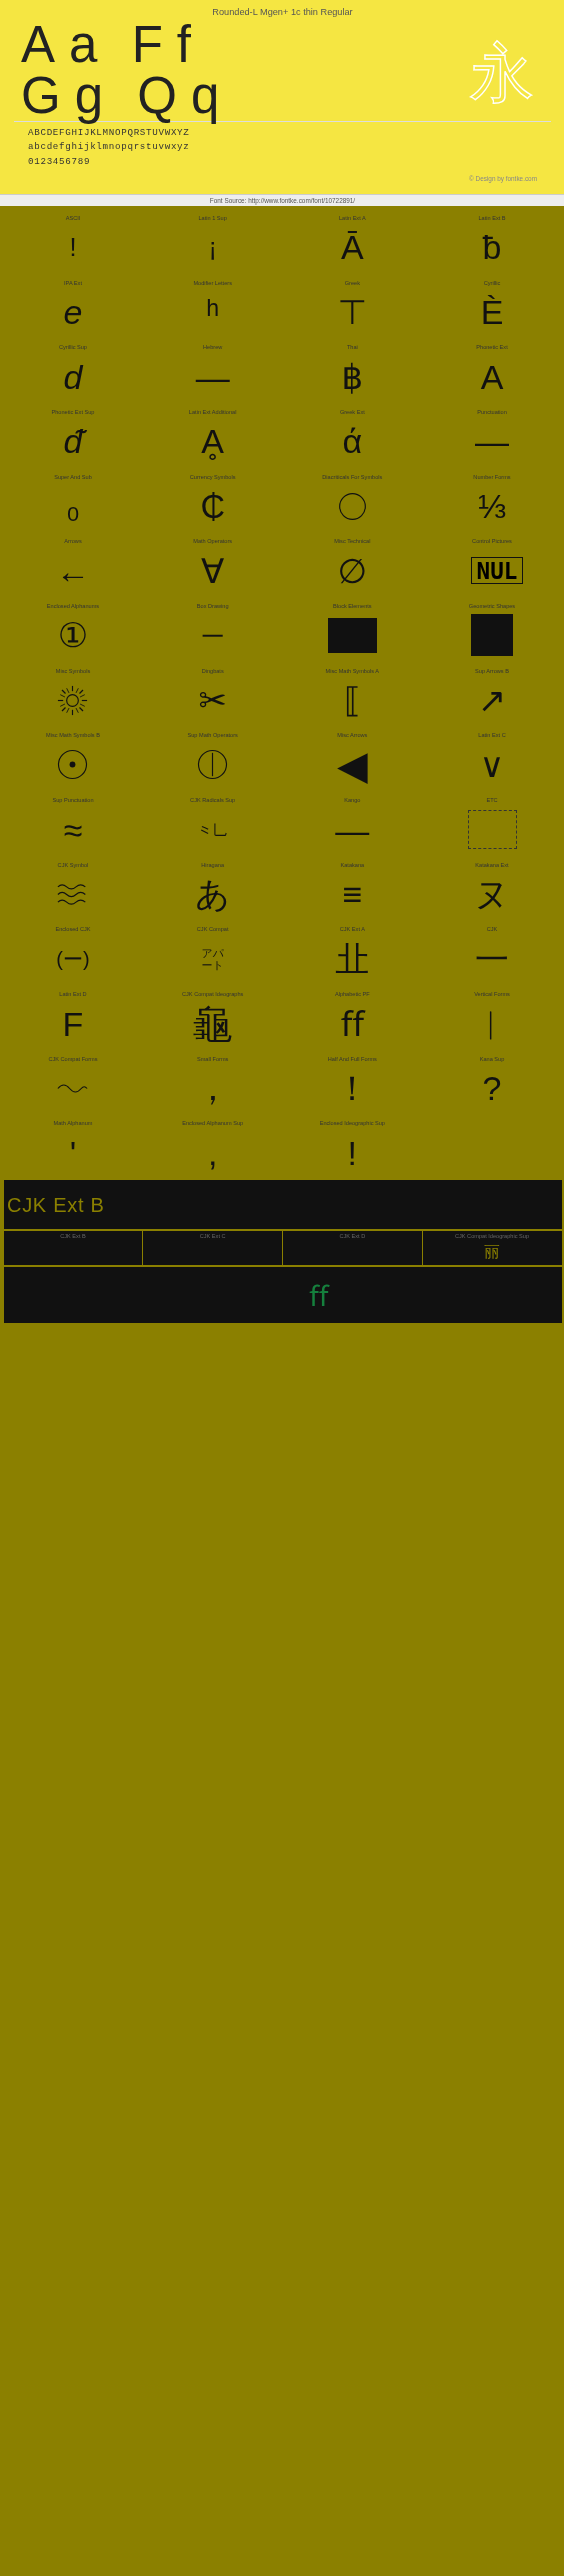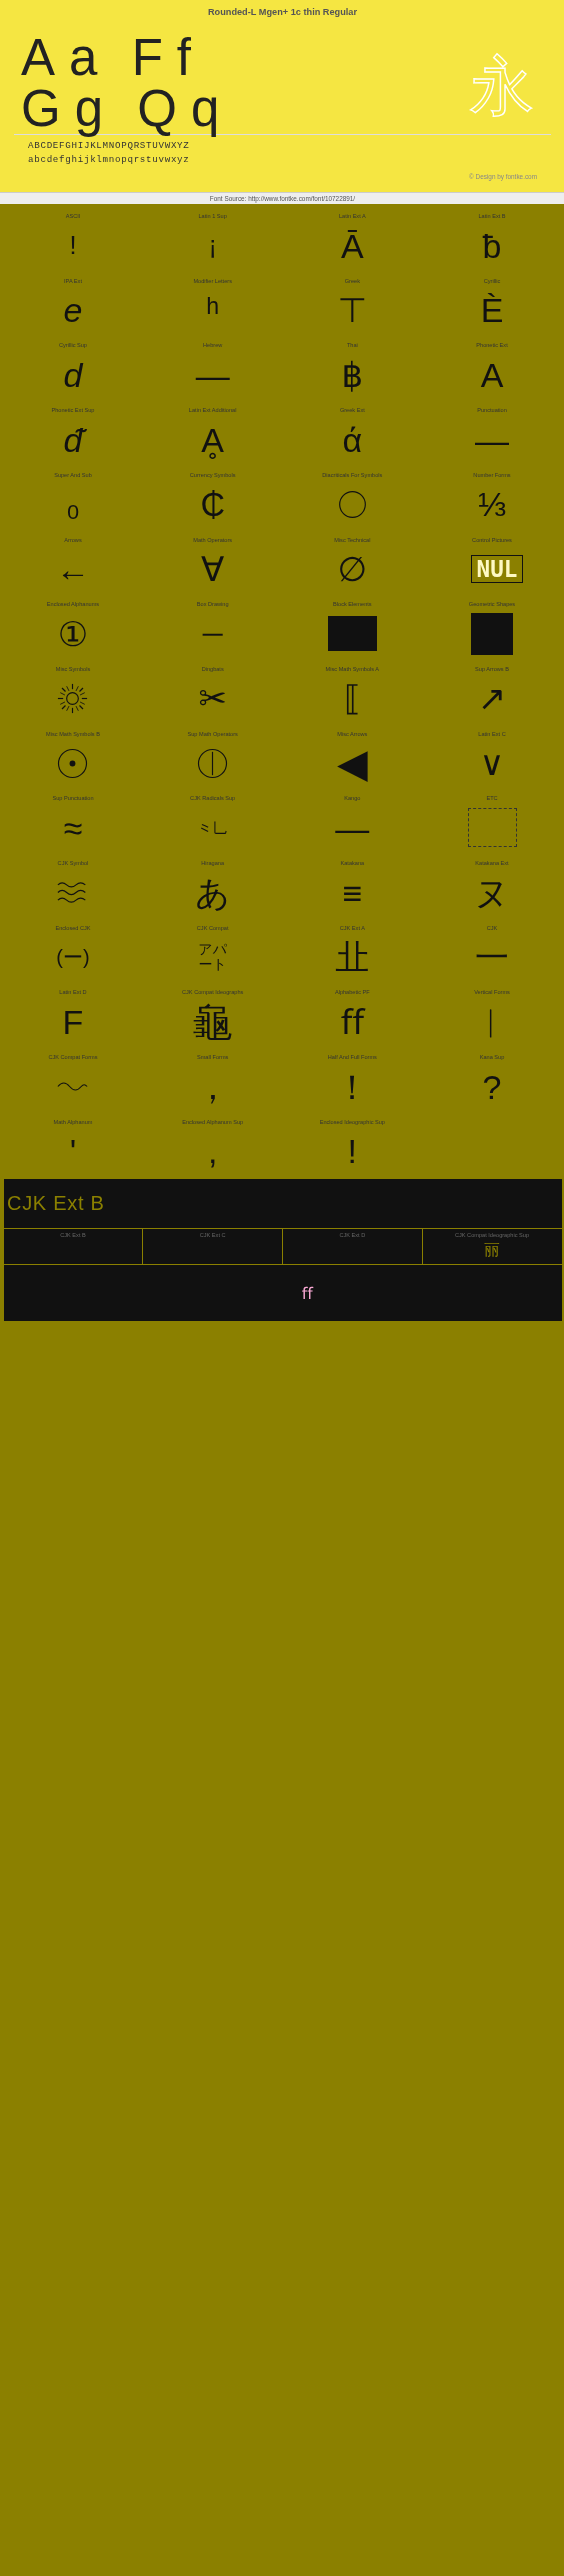--- a/index.html
+++ b/index.html
@@ -13,22 +13,22 @@
     .header-section {
       background: #F5E642;
       padding: 7px 14px 10.6px 14px;
       position: relative;
     }
 
     .font-title {
       font-size: 9.2px;
       color: #555;
       text-align: center;
-      margin-bottom: 15px;
-      font-weight: bold;
+      margin-bottom: 2px;
+      font-weight: normal;
     }
 
     .large-letters {
       display: flex;
       align-items: center;
       gap: 0;
       padding: 0 7px;
     }
 
     .letter-group {
@@ -163,21 +163,21 @@
       display: flex;
       justify-content: center;
       align-items: center;
       overflow: hidden;
     }
 
     
     .nul-text {
       font-size: 22.6px;
       font-weight: bold;
-      color: #fef9c3;
+      color: #000000;
       font-family: monospace;
       border: 1.4px solid #111;
       padding: 1.4px 4.2px;
       margin-left: 10px;
     }
 
     
     .cell-symbol svg {
       width: 35px;
       height: 35px;
@@ -210,20 +210,21 @@
       <svg width="78" height="71" viewBox="0 0 110 100">
 
         <text x="55" y="85" font-size="90" text-anchor="middle" font-weight="100" fill="none" stroke="white" stroke-width="2" font-family="serif">永</text>
       </svg>
     </div>
   </div>
 
   <div class="alphabet-section">
     <div class="alphabet-line">ABCDEFGHIJKLMNOPQRSTUVWXYZ</div>
     <div class="alphabet-line">abcdefghijklmnopqrstuvwxyz</div>
+    <div class="alphabet-line">0123456789</div>
   </div>
   <div class="copyright">© Design by fontke.com</div>
 </div>
 
 <div class="font-source">Font Source: http://www.fontke.com/font/10722891/</div>
 
 <div class="grid-section">
   <div class="grid-container">
 
     <div class="grid-cell">
@@ -466,21 +467,21 @@
     <div class="grid-cell">
       <div class="cell-label">Katakana Ext</div>
       <div class="cell-symbol large">ヌ</div>
     </div>
     <div class="grid-cell">
       <div class="cell-label">Enclosed CJK</div>
       <div class="cell-symbol" style="font-size:20px;">(ー)</div>
     </div>
     <div class="grid-cell">
       <div class="cell-label">CJK Compat</div>
-      <div class="cell-symbol" style="font-size:14px; line-height:1.1;">アパ<br>ート</div>
+      <div class="cell-symbol" style="font-size:11px; line-height:1.1;">アパ<br>ート</div>
     </div>
     <div class="grid-cell">
       <div class="cell-label">CJK Ext A</div>
       <div class="cell-symbol large">㐀</div>
     </div>
 
     <div class="grid-cell">
       <div class="cell-label">CJK</div>
       <div class="cell-symbol large">一</div>
     </div>
@@ -557,19 +558,19 @@
       <div style="font-size:5.6px; color:#666; margin-bottom:2.1px;">CJK Ext D</div>
       <div style="font-size:15.5px; color:#8B8000;">𫝀</div>
     </div>
     <div style="background:#111; padding:2.8px; text-align:center;">
       <div style="font-size:5.6px; color:#666; margin-bottom:2.1px;">CJK Compat Ideographic Sup</div>
       <div style="font-size:15.5px; color:#8B8000;">丽</div>
     </div>
   </div>
 
   <div style="background:#111; padding:3.5px; min-height:56px; display:flex; align-items:center; justify-content:center; overflow:hidden; margin-top:1.4px;">
-    <div style="font-size:16px; color:#f9a8d4; letter-spacing:1.4px; white-space:nowrap;">
+    <div style="font-size:28px; color:#15803d; letter-spacing:1.4px; white-space:nowrap;">
       𠀀 丽 𪜀 𫝀 ≪ 龜 㐀 ﬀ
     </div>
   </div>
 
 </div>
 
 
 </body></html>

